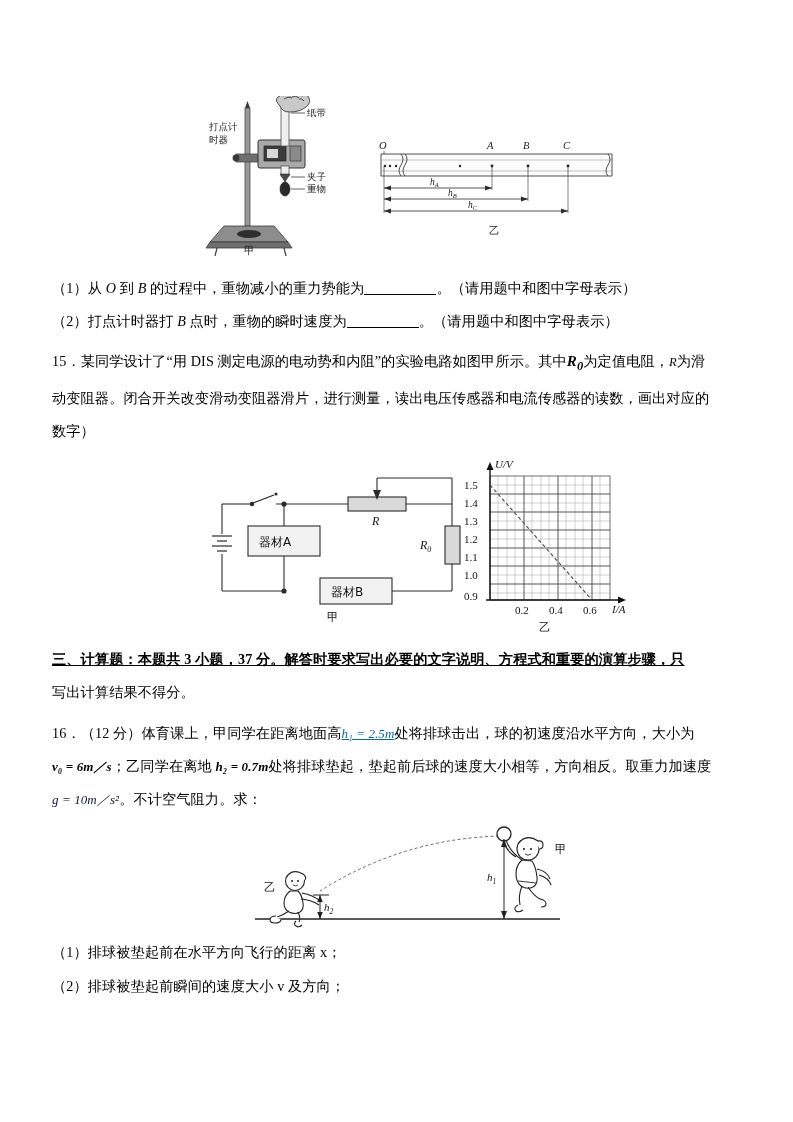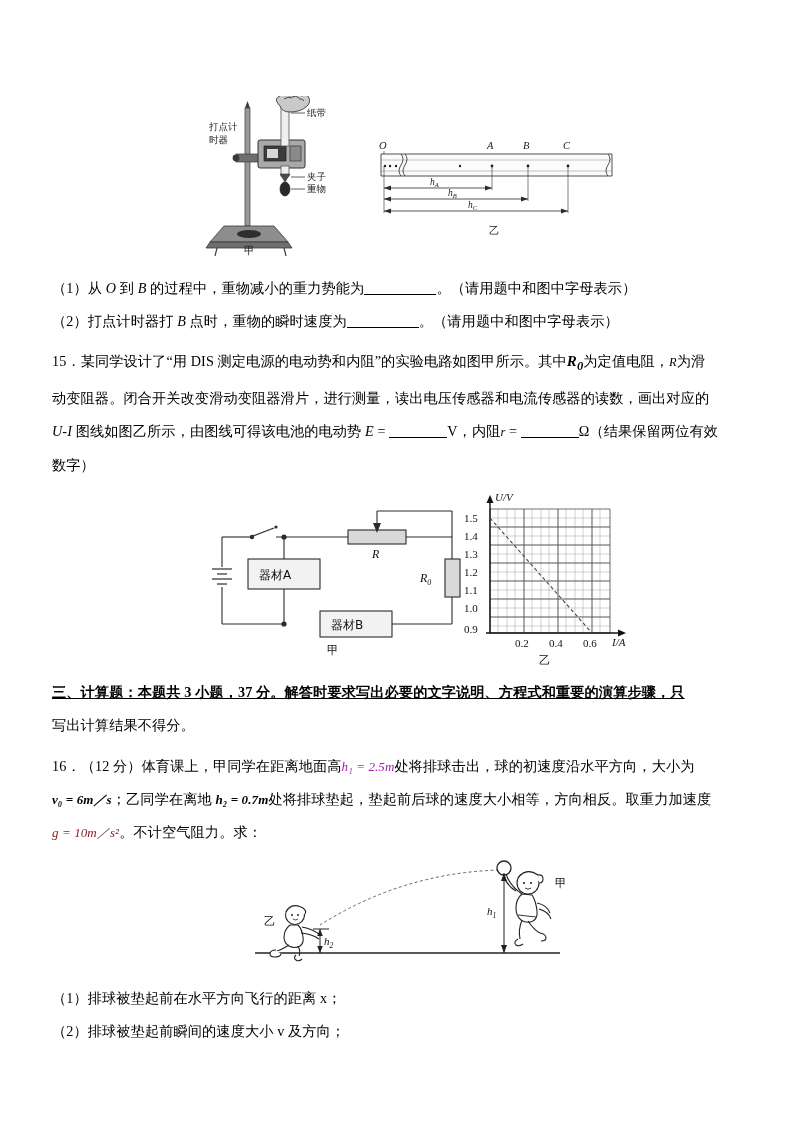--- a/index.html
+++ b/index.html
@@ -177,23 +177,20 @@
   </p>
 
   <p class="qline" style="margin-top:20px;">
     <span>15．某同学设计了“用 DIS 测定电源的电动势和内阻”的实验电路如图甲所示。其中</span><span class="ital bold" style="font-size:15px;"><span>R</span><sub>0</sub></span><span>为定值电阻，</span><span class="ital sm">R</span><span>为滑</span>
   </p>
 
   <p class="qline">
     <span>动变阻器。闭合开关改变滑动变阻器滑片，进行测量，读出电压传感器和电流传感器的读数，画出对应的</span>
   </p>
 
-  <p class="qline">
-    <span class="ital">U-I</span><span> 图线如图乙所示，由图线可得该电池的电动势 </span><span class="ital">E</span><span> = </span><span class="blank-l"></span><span>V</span><span>，内阻</span><span class="ital sm">r</span><span> = </span><span class="blank-l"></span><span>Ω</span><span>（结果保留两位有效</span>
-  </p>
 
   <p class="qline">
     <span>数字）</span>
   </p>
 
   <div id="fig-circuit-graph" style="margin-top:6px;">
     <svg width="690" height="185" viewBox="0 0 690 185">
 
       <g stroke="#2b2b2b" stroke-width="1.1" fill="none">
 
@@ -316,27 +313,27 @@
   </div>
 
   <p class="qline" style="margin-top:14px; font-weight:bold;text-decoration:underline;">
     <span>三、计算题：本题共 3 小题，37 分。解答时要求写出必要的文字说明、方程式和重要的演算步骤，只</span>
   </p>
   <p class="qline" style="font-weight:normal;">
     <span>写出计算结果不得分。</span>
   </p>
 
   <p class="qline" style="margin-top:22px;">
-    <span>16．（12 分）体育课上，甲同学在距离地面高</span><span class="formula" style="color:#a21caf;">h₁ = 2.5m</span><span>处将排球击出，球的初速度沿水平方向，大小为</span>
+    <span>16．（12 分）体育课上，甲同学在距离地面高</span><span class="formula" style="color:#0369a1;text-decoration:underline;">h₁ = 2.5m</span><span>处将排球击出，球的初速度沿水平方向，大小为</span>
   </p>
   <p class="qline">
     <span class="formula bold">v₀ = 6m／s</span><span>；乙同学在离地 </span><span class="formula bold">h₂ = 0.7m</span><span>处将排球垫起，垫起前后球的速度大小相等，方向相反。取重力加速度</span>
   </p>
   <p class="qline">
-    <span class="formula" style="color:#7f1d1d;">g = 10m／s²</span><span>。不计空气阻力。求：</span>
+    <span class="formula" style="color:#0f172a;">g = 10m／s²</span><span>。不计空气阻力。求：</span>
   </p>
 
   <div id="fig-volleyball" style="margin-top:6px;">
     <svg width="690" height="120" viewBox="0 0 690 120">
 
       <line x1="203" y1="96" x2="508" y2="96" stroke="#222" stroke-width="1.5"></line>
 
       <path d="M447 13 Q 350 16 268 68" fill="none" stroke="#666" stroke-width="1" stroke-dasharray="3,2.5"></path>
 
       <circle cx="452" cy="11" r="7" fill="#ffffff" stroke="#222" stroke-width="1.3"></circle>
@@ -402,20 +399,20 @@
       <g stroke="#222" stroke-width="1">
         <line x1="268" y1="72" x2="268" y2="96"></line>
         <polygon points="268,72 265.2,79 270.8,79" fill="#222" stroke="none"></polygon>
         <polygon points="268,96 265.2,89 270.8,89" fill="#222" stroke="none"></polygon>
         <line x1="261" y1="72" x2="277" y2="72" stroke-width="1"></line>
       </g>
       <text x="272" y="88" font-size="11" font-style="italic" fill="#111">h<tspan font-size="7.5" dy="3">2</tspan></text>
     </svg>
   </div>
 
-  <p class="qline" style="margin-top:14px;">
+  <p class="qline" style="margin-top:2px;">
     <span>（1）排球被垫起前在水平方向飞行的距离 x；</span>
   </p>
   <p class="qline">
     <span>（2）排球被垫起前瞬间的速度大小 v 及方向；</span>
   </p>
 
 </div>
 
 </body></html>

